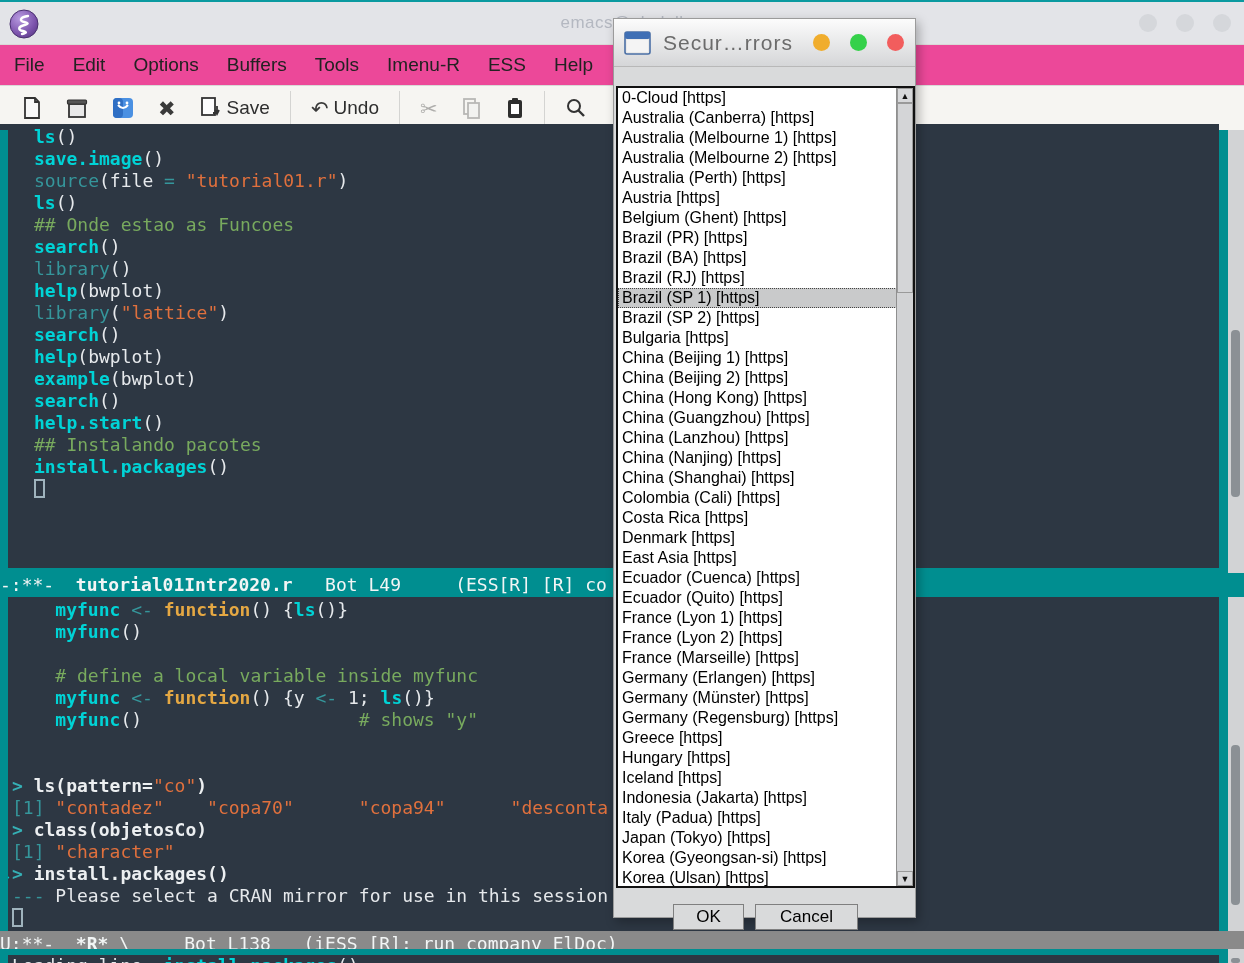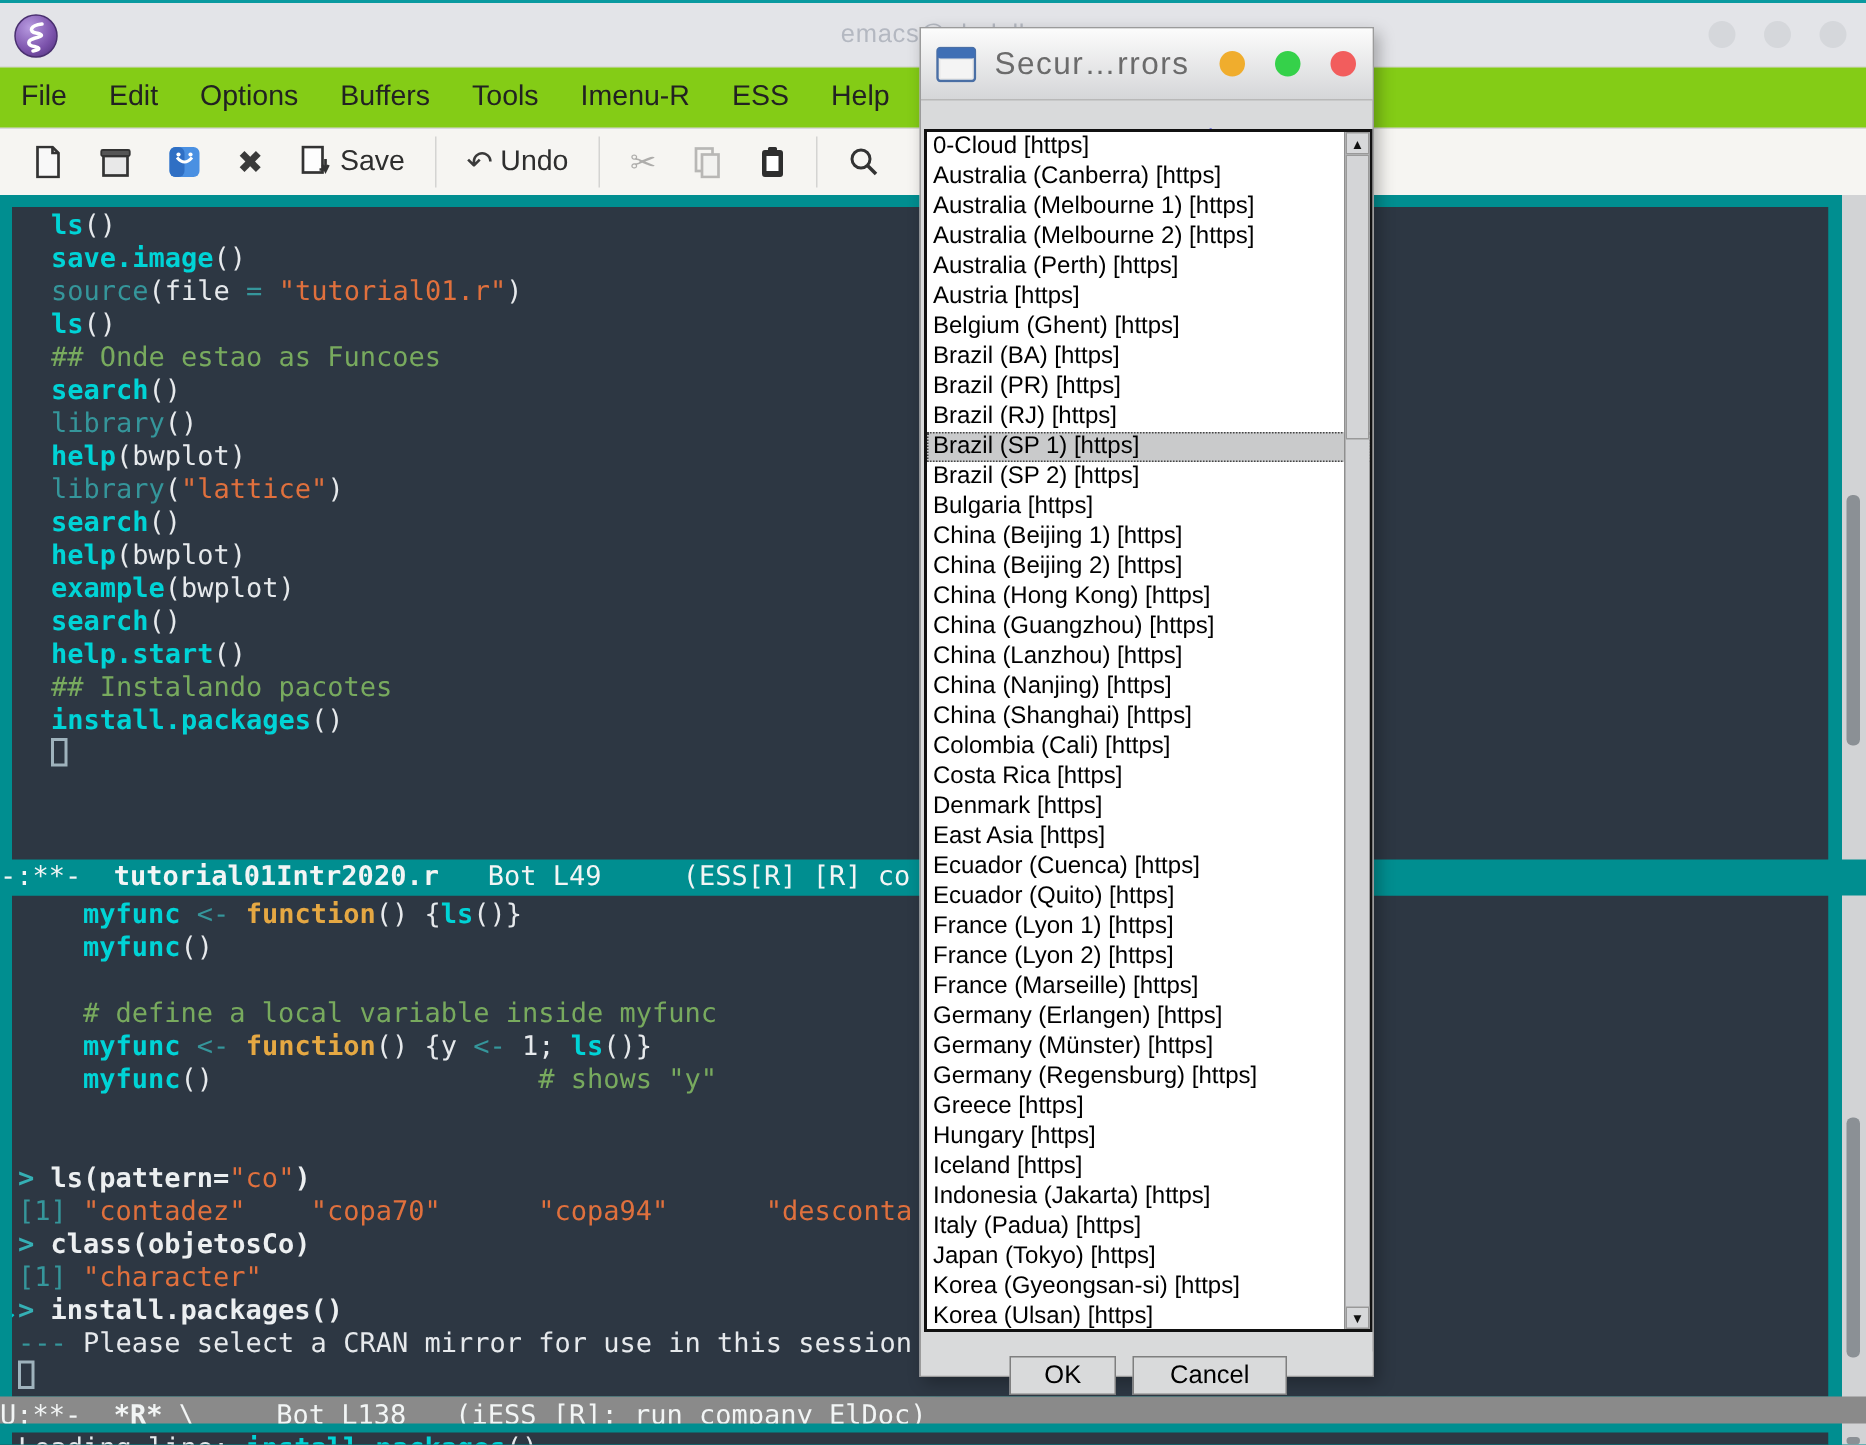--- a/index.html
+++ b/index.html
@@ -5,35 +5,35 @@
   * { margin:0; padding:0; box-sizing:border-box; }
   html,body { width:1244px; height:963px; overflow:hidden; }
   body { font-family:"Liberation Sans", sans-serif; background:#008e90; }
   #app { position:absolute; inset:0; width:1244px; height:963px; background:#008e90; }
 
   
   .titlebar { position:absolute; left:0; top:0; width:1244px; height:44px; background:#e3e4e8; border-top:2px solid #0a9aa0; }
   .emacs-logo { position:absolute; left:9px; top:7px; width:30px; height:30px; }
   .win-title { position:absolute; left:0; top:0; width:100%; height:44px; line-height:42px; text-align:center; color:#b4b8c1; font-size:17px; letter-spacing:.5px; }
   .win-dot { position:absolute; top:12px; width:18px; height:18px; border-radius:50%; background:#d5d7db; }
-  .menubar { position:absolute; left:0; top:44px; width:1244px; height:42px; background:#84cc16; border-top:1px solid #d9d9d7; border-bottom:1px solid #d9d9d7; display:flex; align-items:center; gap:28px; padding-left:14px; }
+  .menubar { position:absolute; left:0; top:44px; width:1244px; height:42px; background:#ec4899; border-top:1px solid #d9d9d7; border-bottom:1px solid #d9d9d7; display:flex; align-items:center; gap:28px; padding-left:14px; }
   .menu-item { font-size:19px; color:#222; cursor:default; white-space:nowrap; }
   .toolbar { position:absolute; left:0; top:86px; width:1244px; height:44px; background:#f6f5f2; display:flex; align-items:center; padding-left:10px; }
   .tb-btn { background:none; border:none; display:flex; align-items:center; gap:5px; padding:4px 12px; font-size:19px; color:#2e2e2e; font-family:inherit; }
   .tb-btn .glyph { font-size:21px; line-height:21px; color:#3a3a3a; }
   .tb-btn.grayed .glyph, .tb-btn.grayed svg { opacity:.38; }
   .tsep { width:1px; height:34px; background:#d4d4d2; margin:0 8px; }
 
   
   .fringe-left { position:absolute; left:0; top:130px; width:8px; height:833px; background:#008e90; z-index:1; }
   .border-right { position:absolute; left:1219px; top:130px; width:9px; height:833px; background:#008e90; z-index:1; }
   .scroll-track { position:absolute; left:1228px; top:130px; width:16px; height:833px; background:#d2d3d5; z-index:0; }
   .scroll-thumb { position:absolute; left:1231px; width:9px; background:#8b9095; border-radius:4px; z-index:1; }
   .editor { position:absolute; left:0; width:1219px; background:#2d3743; overflow:hidden; padding-left:12px; z-index:0; }
-  #editor-top { top:138px; height:444px; padding-top:2px;padding-left:34px; }
+  #editor-top { top:124px; height:444px; padding-top:2px;padding-left:34px; }
   #editor-bottom { top:597px; height:334px; padding-top:2px; }
   #echo-area { position:absolute; left:0; top:955px; width:1219px; height:8px; background:#2d3743; overflow:hidden; padding-left:12px; z-index:0; }
   .cl { position:relative; height:22px; line-height:22px; white-space:pre; font-family:"DejaVu Sans Mono", monospace; font-size:18px; }
   .tk-fn  { color:#00d3d6; font-weight:bold; }
   .tk-kw  { color:#e5a843; font-weight:bold; }
   .tk-dim { color:#35969b; }
   .tk-op  { color:#35969b; }
   .tk-str { color:#e0703d; }
   .tk-com { color:#78aa5e; }
   .tk-txt { color:#e6e9ec; }
@@ -234,22 +234,22 @@
     <div class="dlg-heading">Secure CRAN mirrors</div>
     <div class="dlg-list">
       <div>
           <div class="mirror-item">0-Cloud [https]</div>
           <div class="mirror-item">Australia (Canberra) [https]</div>
           <div class="mirror-item">Australia (Melbourne 1) [https]</div>
           <div class="mirror-item">Australia (Melbourne 2) [https]</div>
           <div class="mirror-item">Australia (Perth) [https]</div>
           <div class="mirror-item">Austria [https]</div>
           <div class="mirror-item">Belgium (Ghent) [https]</div>
+          <div class="mirror-item">Brazil (PR) [https]</div>
           <div class="mirror-item">Brazil (BA) [https]</div>
-          <div class="mirror-item">Brazil (PR) [https]</div>
           <div class="mirror-item">Brazil (RJ) [https]</div>
           <div class="mirror-item sel">Brazil (SP 1) [https]</div>
           <div class="mirror-item">Brazil (SP 2) [https]</div>
           <div class="mirror-item">Bulgaria [https]</div>
           <div class="mirror-item">China (Beijing 1) [https]</div>
           <div class="mirror-item">China (Beijing 2) [https]</div>
           <div class="mirror-item">China (Hong Kong) [https]</div>
           <div class="mirror-item">China (Guangzhou) [https]</div>
           <div class="mirror-item">China (Lanzhou) [https]</div>
           <div class="mirror-item">China (Nanjing) [https]</div>

